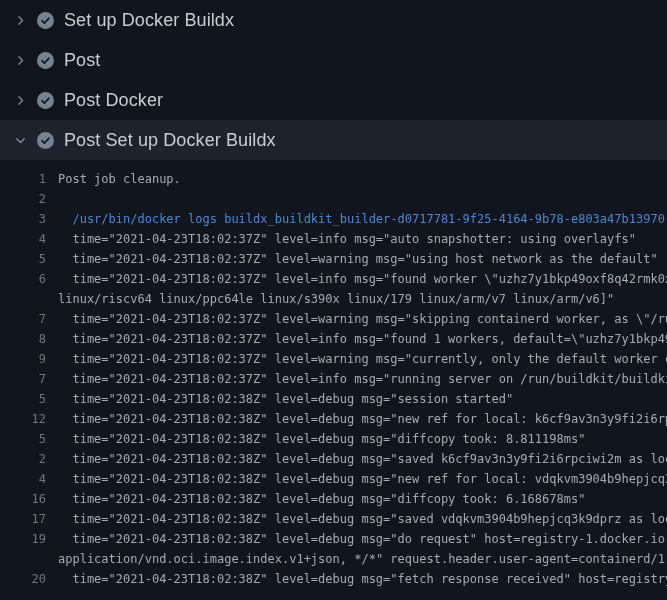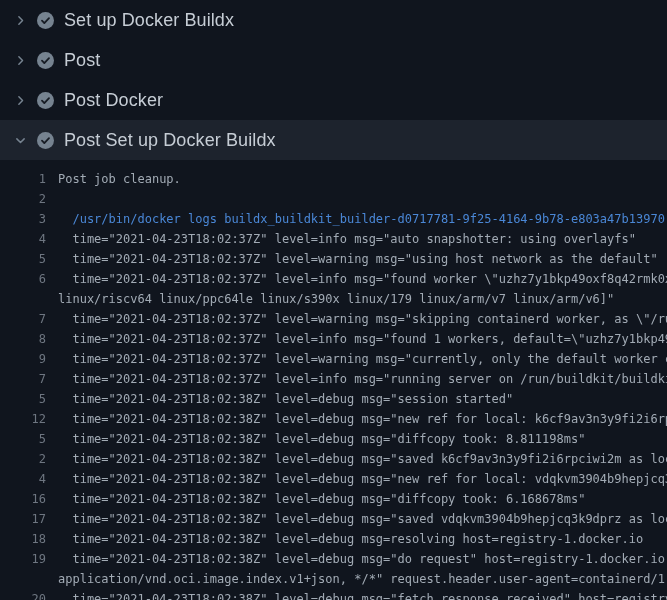--- a/index.html
+++ b/index.html
@@ -136,18 +136,17 @@
       <div class="log-row"><span class="log-num">8</span><span class="log-text ind1"><span>time="2021-04-23T18:02:37Z" level=info msg="found 1 workers, default=\"uzhz7y1bkp49o</span></span></div>
       <div class="log-row"><span class="log-num">9</span><span class="log-text ind1"><span>time="2021-04-23T18:02:37Z" level=warning msg="currently, only the default worker can</span></span></div>
       <div class="log-row"><span class="log-num">7</span><span class="log-text ind1"><span>time="2021-04-23T18:02:37Z" level=info msg="running server on /run/buildkit/buildkitd</span></span></div>
       <div class="log-row"><span class="log-num">5</span><span class="log-text ind1"><span>time="2021-04-23T18:02:38Z" level=debug msg="session started"</span></span></div>
       <div class="log-row"><span class="log-num">12</span><span class="log-text ind1"><span>time="2021-04-23T18:02:38Z" level=debug msg="new ref for local: k6cf9av3n3y9fi2i6rpci</span></span></div>
       <div class="log-row"><span class="log-num">5</span><span class="log-text ind1"><span>time="2021-04-23T18:02:38Z" level=debug msg="diffcopy took: 8.811198ms"</span></span></div>
       <div class="log-row"><span class="log-num">2</span><span class="log-text ind1"><span>time="2021-04-23T18:02:38Z" level=debug msg="saved k6cf9av3n3y9fi2i6rpciwi2m as local</span></span></div>
       <div class="log-row"><span class="log-num">4</span><span class="log-text ind1"><span>time="2021-04-23T18:02:38Z" level=debug msg="new ref for local: vdqkvm3904b9hepjcq3k9</span></span></div>
       <div class="log-row"><span class="log-num">16</span><span class="log-text ind1"><span>time="2021-04-23T18:02:38Z" level=debug msg="diffcopy took: 6.168678ms"</span></span></div>
       <div class="log-row"><span class="log-num">17</span><span class="log-text ind1"><span>time="2021-04-23T18:02:38Z" level=debug msg="saved vdqkvm3904b9hepjcq3k9dprz as local</span></span></div>
-      <div class="log-row"><span class="log-num">18</span><span class="log-text ind1"><span>time="2021-04-23T18:02:38Z" level=debug msg=resolving host=registry-1.docker.io</span></span></div>
       <div class="log-row"><span class="log-num">19</span><span class="log-text ind1"><span>time="2021-04-23T18:02:38Z" level=debug msg="do request" host=registry-1.docker.io re</span></span></div>
       <div class="log-row"><span class="log-num"></span><span class="log-text"><span>application/vnd.oci.image.index.v1+json, */*" request.header.user-agent=containerd/1.4</span></span></div>
       <div class="log-row"><span class="log-num">20</span><span class="log-text ind1"><span>time="2021-04-23T18:02:38Z" level=debug msg="fetch response received" host=registry-1</span></span></div>
     </div>
 </div>
 
 </body></html>

